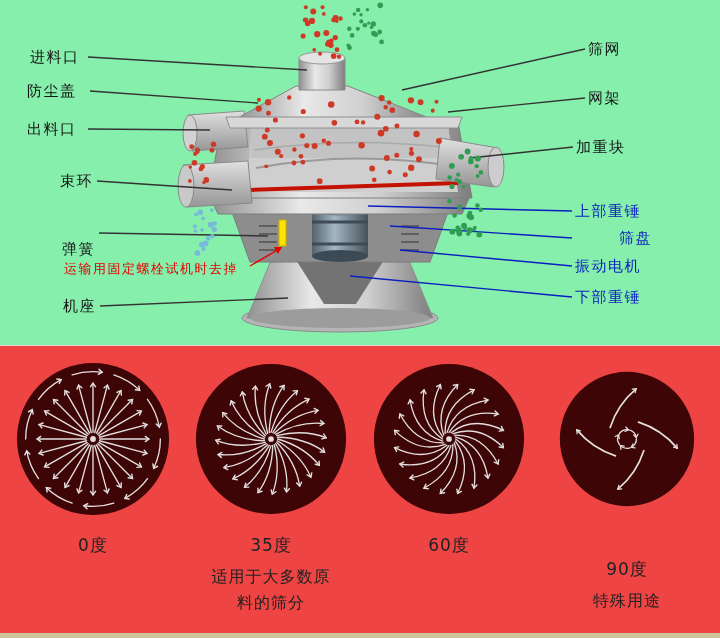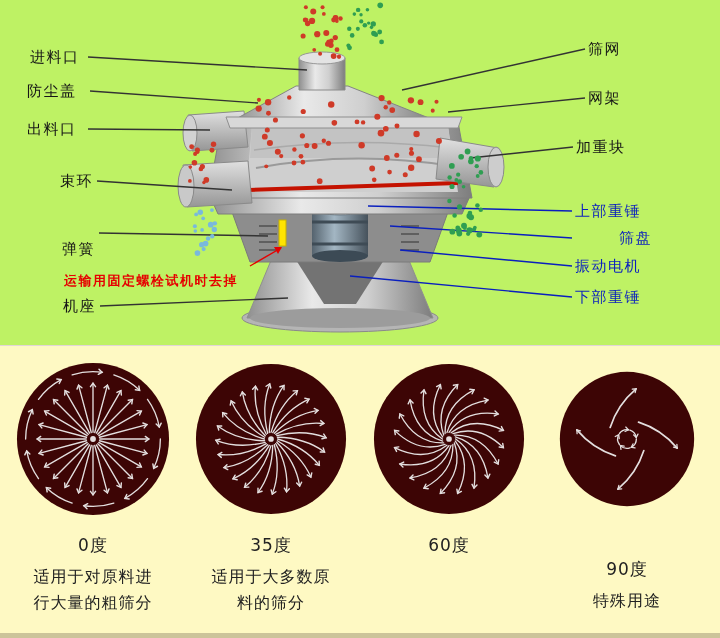--- a/index.html
+++ b/index.html
@@ -1,28 +1,28 @@
 <!DOCTYPE html>
 <html><head>
 <meta charset="utf-8">
 <style>
   * { margin:0; padding:0; box-sizing:border-box; }
   html,body { width:720px; height:638px; }
   body { font-family:"DejaVu Sans", sans-serif; background:#ffffff; overflow:hidden; }
   .stage { position:relative; width:720px; height:638px; }
 
   
-  .diagram { position:absolute; top:0; left:0; width:720px; height:432px; background:#bef264; }
+  .diagram { position:absolute; top:0; left:0; width:720px; height:432px; background:#86efac; }
   .diagram svg { position:absolute; top:0; left:0; }
   .lbl { position:absolute; font-size:15px; color:#161616; letter-spacing:1.5px; white-space:nowrap; }
-  .warning { position:absolute; font-size:13px; letter-spacing:1.5px; white-space:nowrap; font-weight:bold;margin-top:12px; }
+  .warning { position:absolute; font-size:13px; letter-spacing:1.5px; white-space:nowrap; font-weight:normal; }
 
   
   .patterns { position:absolute; top:345px; left:0; width:720px; height:288px;
-              background:#fef9c3; border-top:1px solid #e2d6d6;
+              background:#ef4444; border-top:1px solid #e2d6d6;
               display:grid; grid-template-columns:repeat(4,1fr); padding:14px 4px 0; }
   .pattern-col { display:flex; flex-direction:column; align-items:center; }
   .circle-wrap { height:158px; display:flex; align-items:center; justify-content:center; }
   .flow { border-radius:50%; display:block; }
   .angle { font-size:17px; color:#222; margin-top:16px; letter-spacing:1px; }
   .angle.small-late { margin-top:40px; }
   .desc { font-size:16px; color:#222; margin-top:7px; width:120px; text-align:center;
           line-height:26px; word-break:break-all; letter-spacing:1px; }
   .bottom-strip { position:absolute; left:0; bottom:0; width:720px; height:5px; background:#ccc49a; }
 </style>
@@ -375,21 +375,20 @@
             <path d="M44.945907347196915,22.37052941988415 L46.903252250697456,18.318517459297105 L42.44470703244039,17.709112391417758" fill="none" stroke="#e3dede" stroke-width="1.5" stroke-linecap="round"></path>
             <path d="M58.36881039375367,13.42604385933926 A70,70 0 0 1 89.47963438923428,10.644852160445609" fill="none" stroke="#e3dede" stroke-width="1.4" stroke-linecap="round"></path>
             <path d="M85.51439622590337,12.772500230043628 L89.47963438923428,10.644852160445609 L86.23079484904693,7.5311659781023685" fill="none" stroke="#e3dede" stroke-width="1.5" stroke-linecap="round"></path>
             <path d="M101.63118960624631,13.426043859339245 A70,70 0 0 1 128.43511839200596,29.462496041530045" fill="none" stroke="#e3dede" stroke-width="1.4" stroke-linecap="round"></path>
             <path d="M123.97657317374889,28.853090973650694 L128.43511839200596,29.462496041530045 L127.63693081024532,25.033851036077127" fill="none" stroke="#e3dede" stroke-width="1.5" stroke-linecap="round"></path>
             <path d="M136.63118960624632,38.855032339526865 A70,70 0 0 1 148.89003341815652,67.58374872816765" fill="none" stroke="#e3dede" stroke-width="1.4" stroke-linecap="round"></path>
             <path d="M145.64119387796916,64.4700625458244 L148.89003341815652,67.58374872816765 L150.84737832165706,63.531736767580604" fill="none" stroke="#e3dede" stroke-width="1.5" stroke-linecap="round"></path>
           </svg>
       </div>
       <div class="angle">0度</div>
-      <div class="desc">适用于对原料进行大量的粗筛分</div>
     </div>
 
     <div class="pattern-col">
       <div class="circle-wrap">
         <svg class="flow" width="152" height="152" viewBox="0 0 160 160">
             <circle cx="80" cy="80" r="79" fill="#3d0505"></circle>
             <path d="M87,80 Q114.84888932771472,87.9760524462099 130.89978858964162,107.80668123904377" fill="none" stroke="#e3dede" stroke-width="1.4" stroke-linecap="round"></path>
             <path d="M126.55339309011198,106.64098566915061 L130.89978858964162,107.80668123904377 L130.66532088377545,103.3127937354556" fill="none" stroke="#e3dede" stroke-width="1.5" stroke-linecap="round"></path>
             <path d="M86.76148078402348,81.81173331571765 Q111.59708794131346,96.7238313083128 121.96852166562898,120.03302623087131" fill="none" stroke="#e3dede" stroke-width="1.4" stroke-linecap="round"></path>
             <path d="M118.07193021564672,117.7821208414946 L121.96852166562898,120.03302623087131 L122.90514692557895,115.63157952297814" fill="none" stroke="#e3dede" stroke-width="1.5" stroke-linecap="round"></path>

